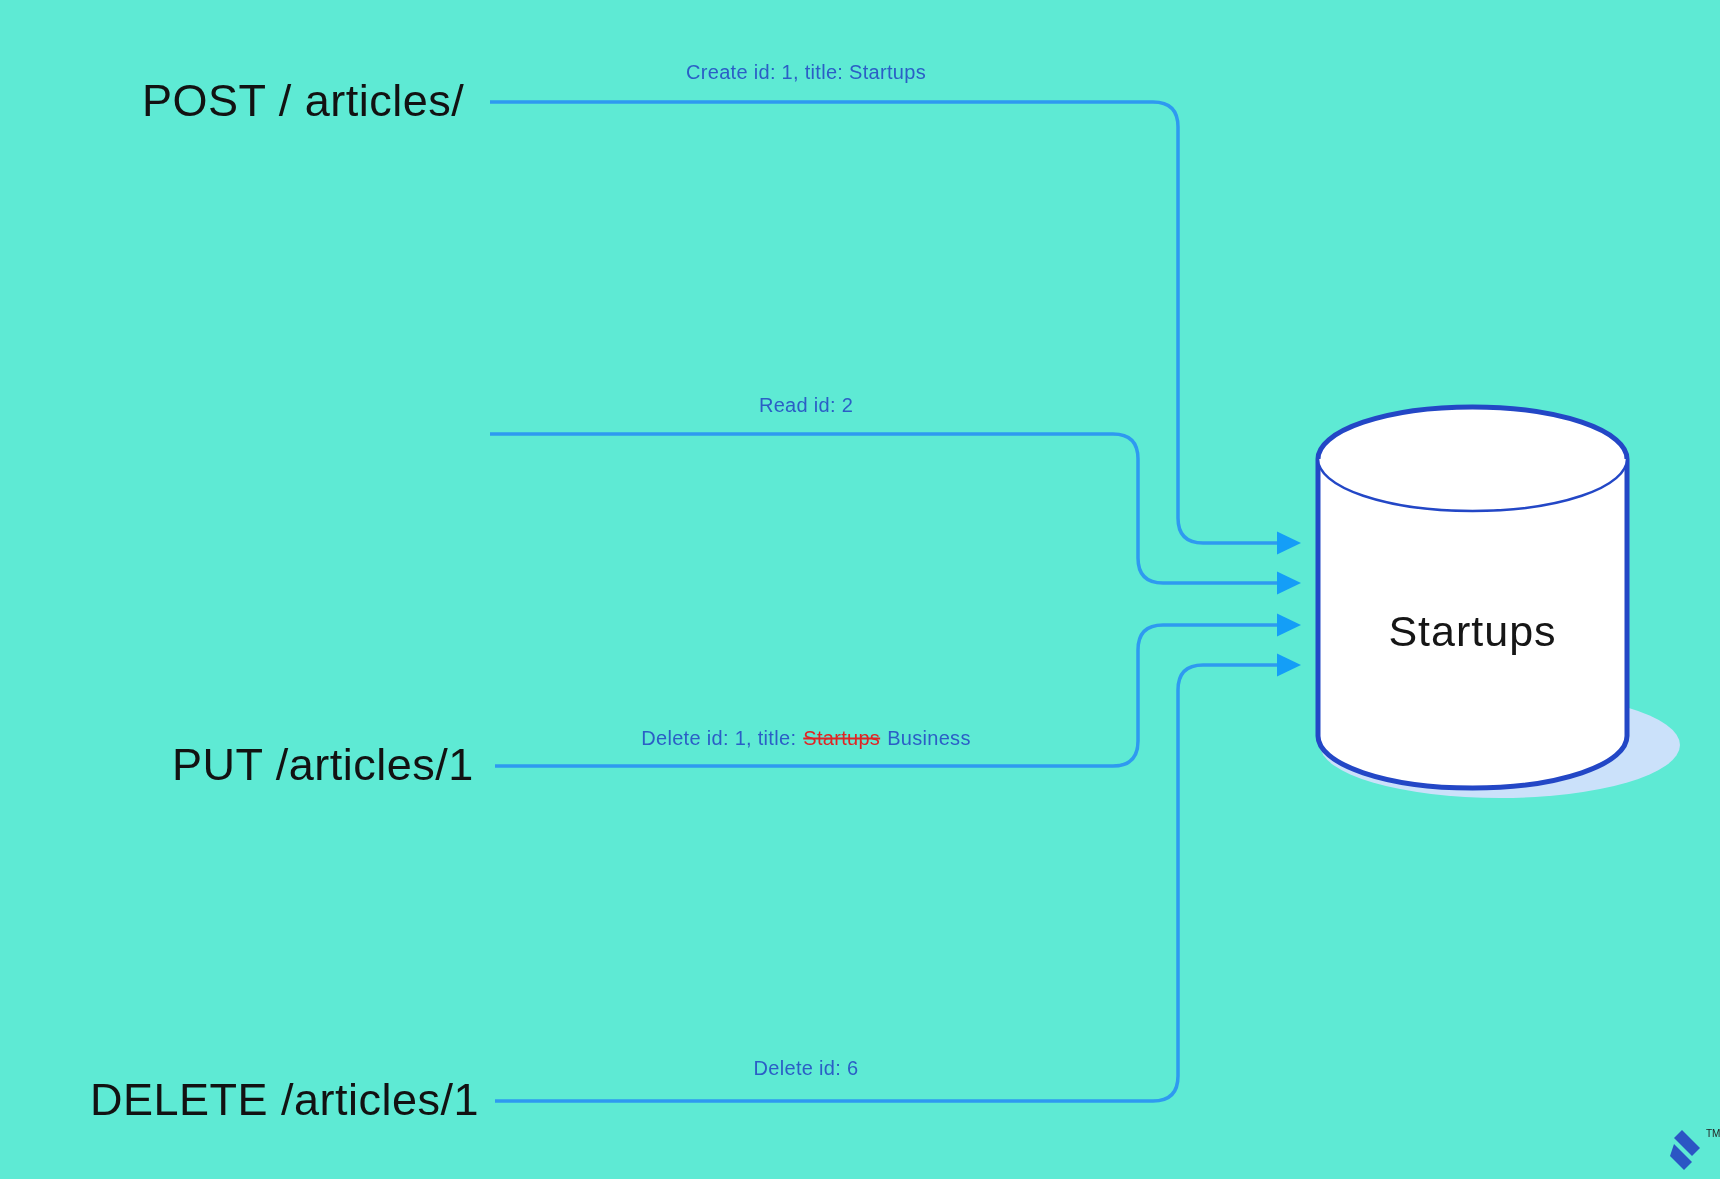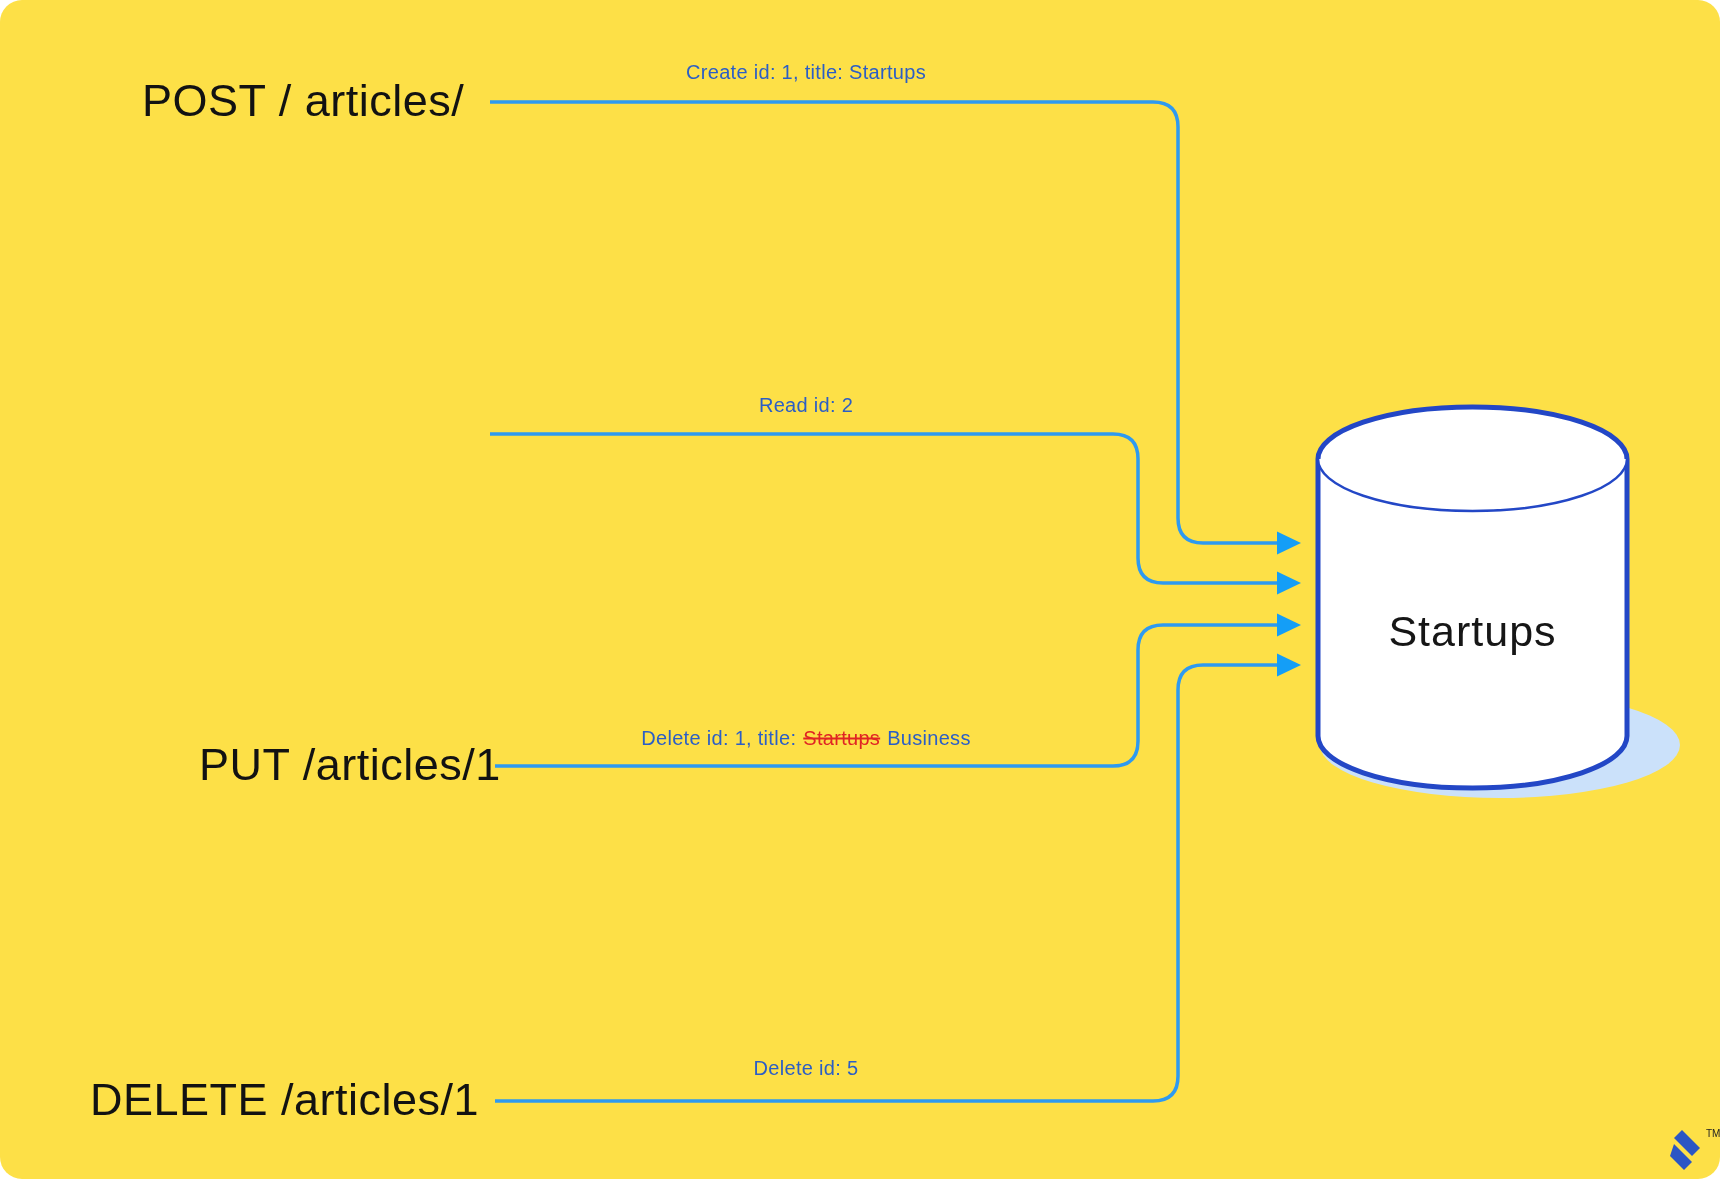--- a/index.html
+++ b/index.html
@@ -4,24 +4,23 @@
 <style>
   html, body {
     margin: 0;
     padding: 0;
     background: #ffffff;
   }
   .canvas {
     position: relative;
     width: 1720px;
     height: 1179px;
-    background: #fde047;
+    background: #5eead4;
     overflow: hidden;
     font-family: "Liberation Sans", sans-serif;
-    border-radius: 22px;
   }
   .layer {
     position: absolute;
     left: 0;
     top: 0;
   }
   .method-label {
     position: absolute;
     transform: translateY(-52%);
     font-size: 45px;
@@ -91,29 +90,29 @@
     <path d="M1277,613.5 L1301,625 L1277,636.5 Z" fill="#149ef7"></path>
     <path d="M1277,653.5 L1301,665 L1277,676.5 Z" fill="#149ef7"></path>
 
     <ellipse cx="1500" cy="745" rx="180" ry="53" fill="#cbe1fa"></ellipse>
     <path d="M1318,459 V736 A154.5,52 0 0 0 1627,736 V459" fill="#ffffff" stroke="#2347c6" stroke-width="5"></path>
     <ellipse cx="1472.5" cy="459" rx="154.5" ry="52" fill="#ffffff" stroke="#2347c6" stroke-width="2.5"></ellipse>
     <path d="M1318,459 A154.5,52 0 0 1 1627,459" fill="none" stroke="#2347c6" stroke-width="5"></path>
   </svg>
 
   <div class="method-label" style="left:142px; top:102px;">POST / articles/</div>
-  <div class="method-label" style="left:172px; top:766px;margin-left:27px;">PUT /articles/1</div>
+  <div class="method-label" style="left:172px; top:766px;">PUT /articles/1</div>
   <div class="method-label" style="left:90px; top:1101px;">DELETE /articles/1</div>
 
   <div class="caption" style="top:72px;">Create id: 1, title: Startups</div>
   <div class="caption" style="top:405px;">Read id: 2</div>
   <div class="caption" style="top:738px;">
     <span>Delete id: 1, title:</span><span class="strike">Startups</span><span>Business</span>
   </div>
-  <div class="caption" style="top:1068px;">Delete id: 5</div>
+  <div class="caption" style="top:1068px;">Delete id: 6</div>
 
   <div class="db-label">Startups</div>
 
   <svg class="logo" width="37" height="41" viewBox="0 0 37 41">
     <path d="M14,1 L32,19 L24,27 L6,9 Z" fill="#2b56c4"></path>
     <path d="M6,15 L24,33 L16,41 L2,27 Z" fill="#2b56c4"></path>
   </svg>
   <span class="tm">TM</span>
 
 </div>

